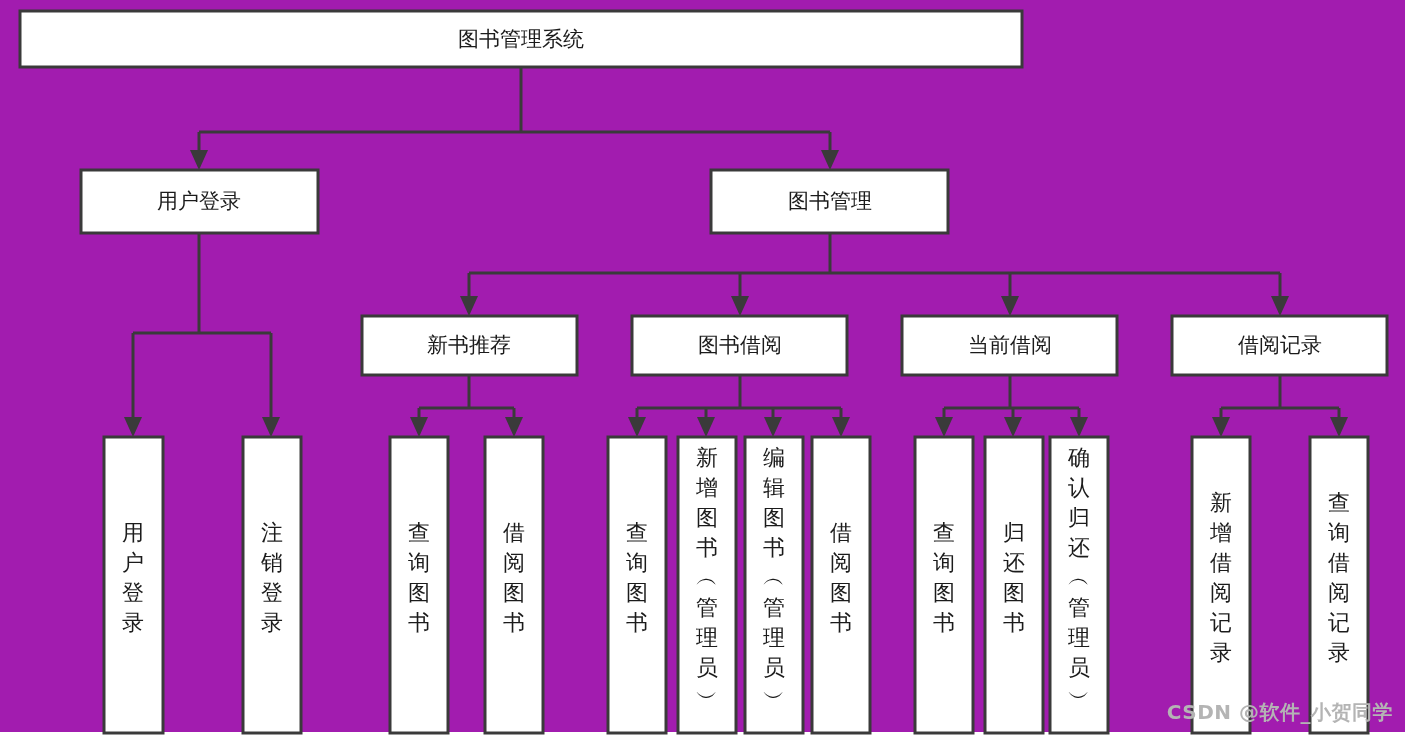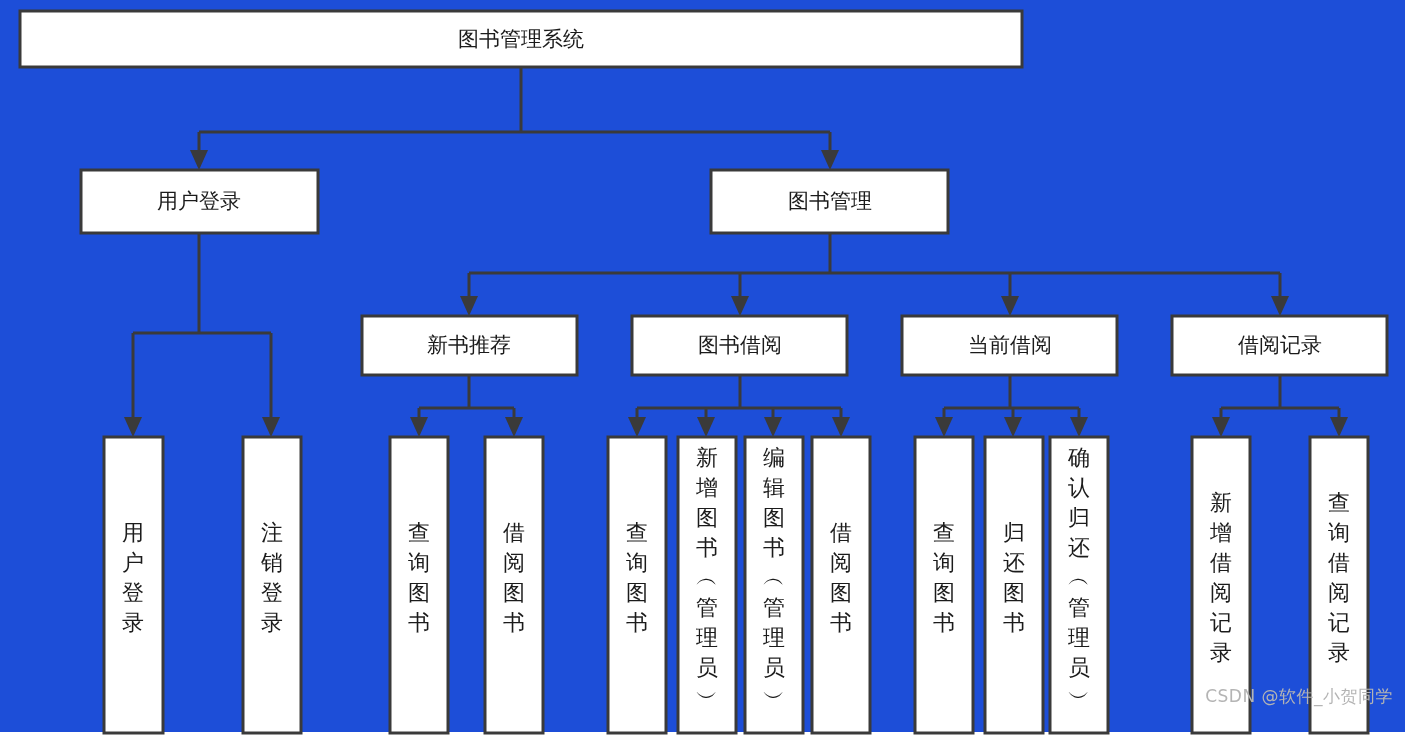--- a/index.html
+++ b/index.html
@@ -10,21 +10,21 @@
   body {
     width: 1405px;
     height: 747px;
     font-family: "DejaVu Sans", "Liberation Sans", sans-serif;
     overflow: hidden;
   }
   #diagram-root {
     position: relative;
     width: 1405px;
     height: 732px;
-    background: #1d4ed8;
+    background: #a21caf;
   }
   svg.flow {
     position: absolute;
     left: 0;
     top: 0;
     width: 1405px;
     height: 747px;
   }
   .node-box {
     fill: #ffffff;
@@ -50,27 +50,28 @@
     fill: none;
     stroke-linecap: butt;
   }
   .arrow-head {
     fill: #3a3a3a;
     stroke: none;
   }
   .watermark {
     position: absolute;
     right: 12px;
-    bottom: 24px;
-    font-family: "DejaVu Sans", "Liberation Sans", sans-serif;
-    font-size: 17px;
+    bottom: 6px;
+    font-family: "DejaVu Sans", "Liberation Sans", sans-serif;
+    font-size: 20px;
     color: #b4b4b4;
     letter-spacing: 0.5px;
     white-space: nowrap;
     user-select: none;
+    font-weight: bold;
   }
 </style>
 </head>
 <body>
 
 <div id="diagram-root">
 
   <svg class="flow" viewBox="0 0 1405 747">
 
     <g>

